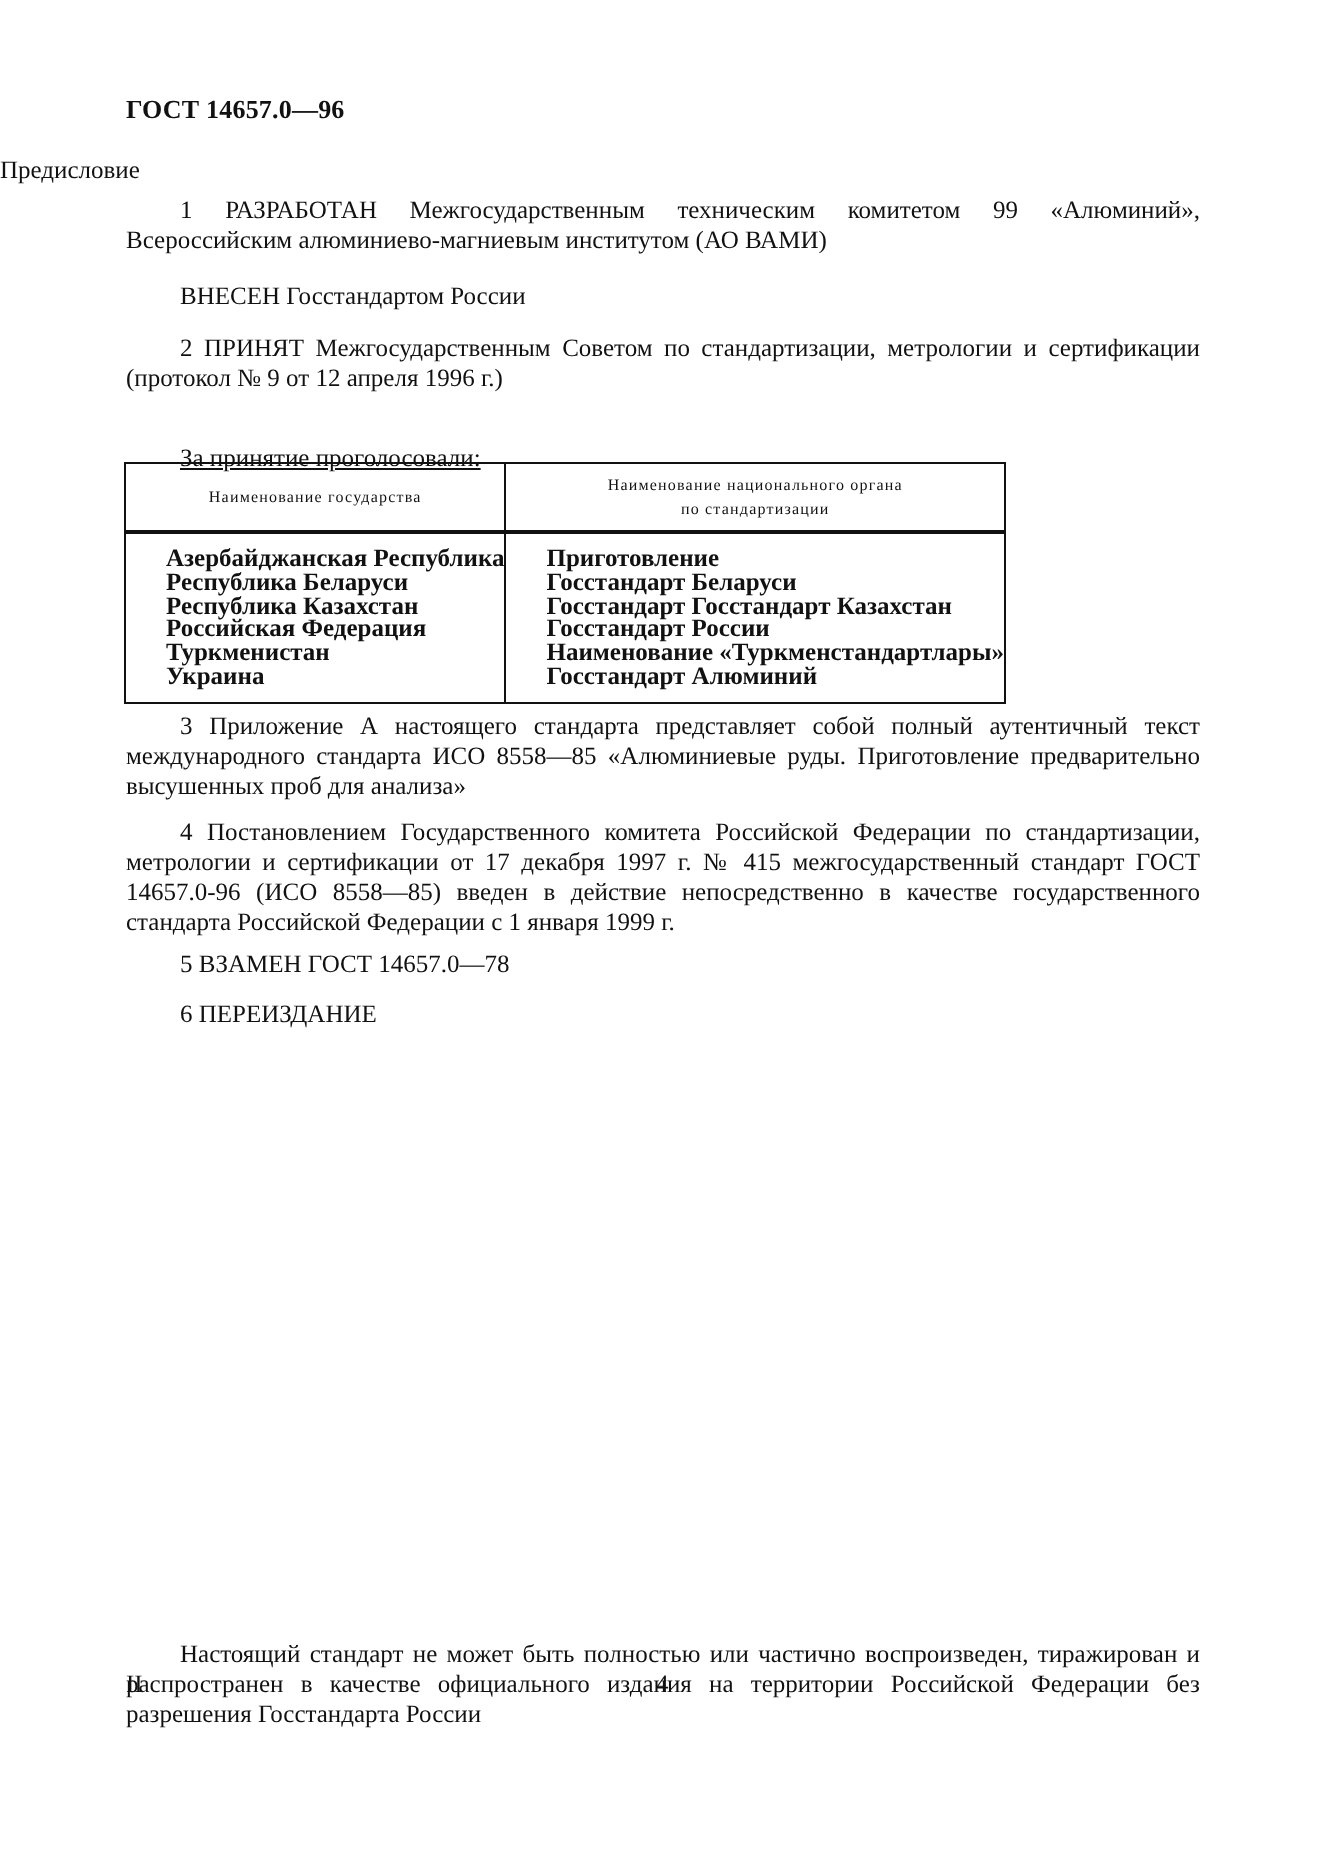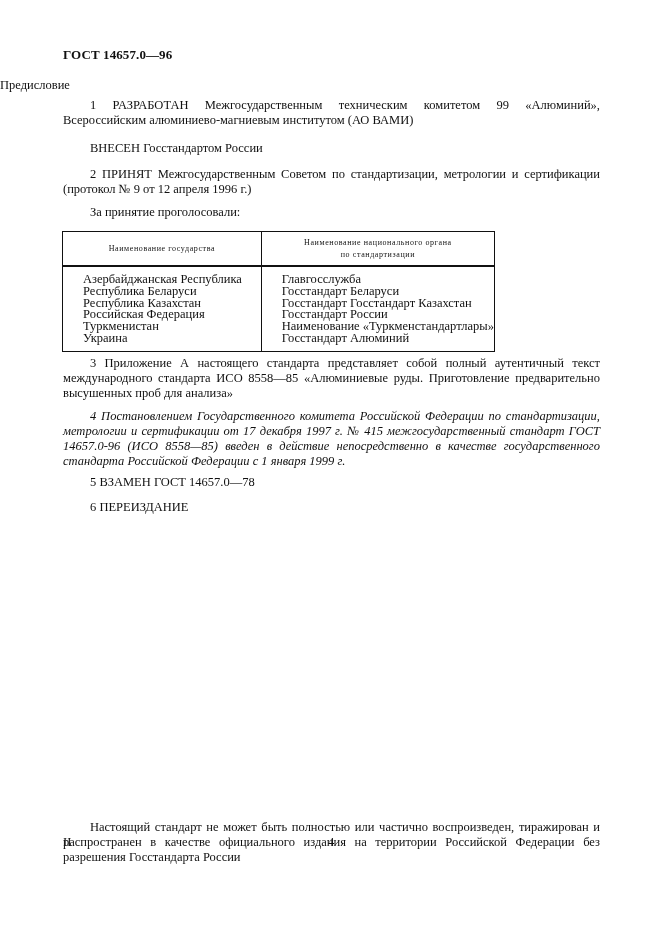--- a/index.html
+++ b/index.html
@@ -59,20 +59,21 @@
       text-align: center;
       vertical-align: middle;
       line-height: 12px;
       padding: 0;
     }
     table.voters td {
       border: 1.5px solid #111;
       vertical-align: top;
       padding: 7px 0 6px 20px;
       line-height: 11.8px;
+      font-weight: bold;
     }
     table.voters th.col-a, table.voters td.col-a { width: 253px; }
     .cell-line { display: block; white-space: nowrap; }
     .footer-left {
       left: 63px;
       top: 835px;
       font-size: 12.5px;
     }
     .footer-page {
       left: 328px;
@@ -86,21 +87,21 @@
 <div class="abs doc-header">ГОСТ 14657.0—96</div>
 
 <div class="abs title">Предисловие</div>
 
 <div class="abs para" style="top:98px;">1 РАЗРАБОТАН Межгосударственным техническим комитетом 99 «Алюминий», Всероссийским алюминиево-магниевым институтом (АО ВАМИ)</div>
 
 <div class="abs para single" style="top:141px;">ВНЕСЕН Госстандартом России</div>
 
 <div class="abs para" style="top:167px;">2 ПРИНЯТ Межгосударственным Советом по стандартизации, метрологии и сертификации (протокол № 9 от 12 апреля 1996 г.)</div>
 
-<div class="abs para single" style="top:205px;">За принятие проголосовали:</div>
+<div class="abs para single" style="top:222px;text-decoration:underline;">За принятие проголосовали:</div>
 
 <table class="voters">
   <thead>
     <tr>
       <th class="col-a">Наименование государства</th>
       <th>
         <span class="cell-line">Наименование национального органа</span>
         <span class="cell-line">по стандартизации</span>
       </th>
     </tr>
@@ -109,34 +110,34 @@
     <tr>
       <td class="col-a">
         <span class="cell-line">Азербайджанская Республика</span>
         <span class="cell-line">Республика Беларуси</span>
         <span class="cell-line">Республика Казахстан</span>
         <span class="cell-line">Российская Федерация</span>
         <span class="cell-line">Туркменистан</span>
         <span class="cell-line">Украина</span>
       </td>
       <td>
-        <span class="cell-line">Главгосслужба</span>
+        <span class="cell-line">Приготовление</span>
         <span class="cell-line">Госстандарт Беларуси</span>
         <span class="cell-line">Госстандарт Госстандарт Казахстан</span>
         <span class="cell-line">Госстандарт России</span>
         <span class="cell-line">Наименование «Туркменстандартлары»</span>
         <span class="cell-line">Госстандарт Алюминий</span>
       </td>
     </tr>
   </tbody>
 </table>
 
 <div class="abs para" style="top:356px;">3 Приложение А настоящего стандарта представляет собой полный аутентичный текст международного стандарта ИСО 8558—85 «Алюминиевые руды. Приготовление предварительно высушенных проб для анализа»</div>
 
-<div class="abs para" style="top:409px;font-style:italic;">4 Постановлением Государственного комитета Российской Федерации по стандартизации, метрологии и сертификации от 17 декабря 1997 г. № 415 межгосударственный стандарт ГОСТ 14657.0-96 (ИСО 8558—85) введен в действие непосредственно в качестве государственного стандарта Российской Федерации с 1 января 1999 г.</div>
+<div class="abs para" style="top:409px;">4 Постановлением Государственного комитета Российской Федерации по стандартизации, метрологии и сертификации от 17 декабря 1997 г. № 415 межгосударственный стандарт ГОСТ 14657.0-96 (ИСО 8558—85) введен в действие непосредственно в качестве государственного стандарта Российской Федерации с 1 января 1999 г.</div>
 
 <div class="abs para single" style="top:475px;">5 ВЗАМЕН ГОСТ 14657.0—78</div>
 
 <div class="abs para single" style="top:500px;">6 ПЕРЕИЗДАНИЕ</div>
 
 <div class="abs para" style="top:820px;">Настоящий стандарт не может быть полностью или частично воспроизведен, тиражирован и распространен в качестве официального издания на территории Российской Федерации без разрешения Госстандарта России</div>
 
 <div class="abs footer-left">II</div>
 <div class="abs footer-page">4</div>
 

